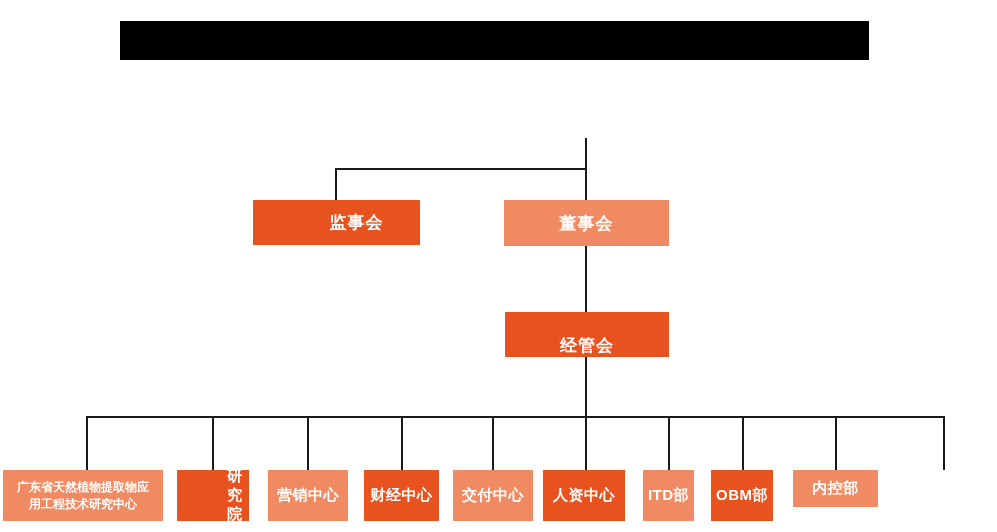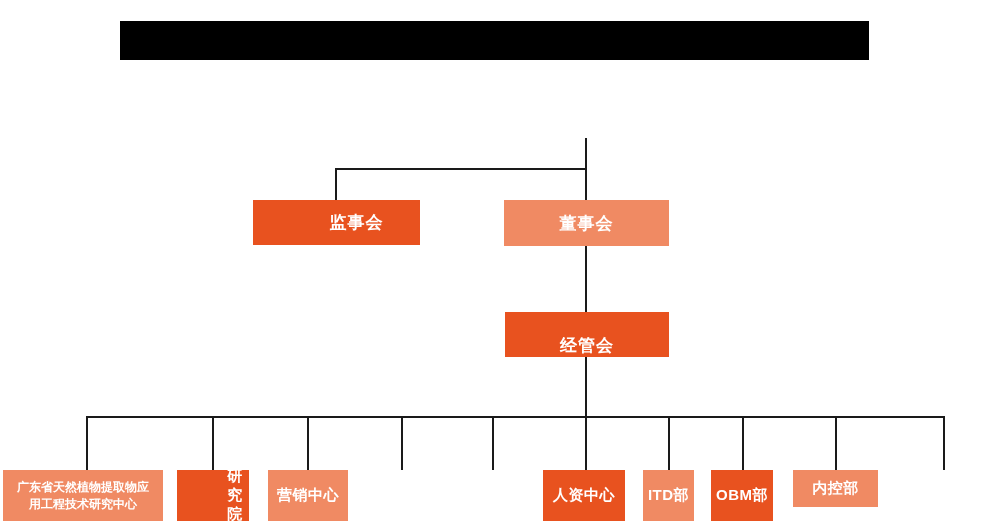--- a/index.html
+++ b/index.html
@@ -104,20 +104,26 @@
 
   <div class="node secondary dept dept-long d-0">
     <span>广东省天然植物提取物应用工程技术研究中心</span>
   </div>
   <div class="node primary dept d-1">
     <span>研究院</span>
   </div>
   <div class="node secondary dept d-2">
     <span>营销中心</span>
   </div>
+  <div class="node primary dept d-3">
+    <span>财经中心</span>
+  </div>
+  <div class="node secondary dept d-4">
+    <span>交付中心</span>
+  </div>
   <div class="node primary dept d-5">
     <span>人资中心</span>
   </div>
   <div class="node secondary dept d-6">
     <span>ITD部</span>
   </div>
   <div class="node primary dept d-7">
     <span>OBM部</span>
   </div>
   <div class="node secondary dept d-8">

